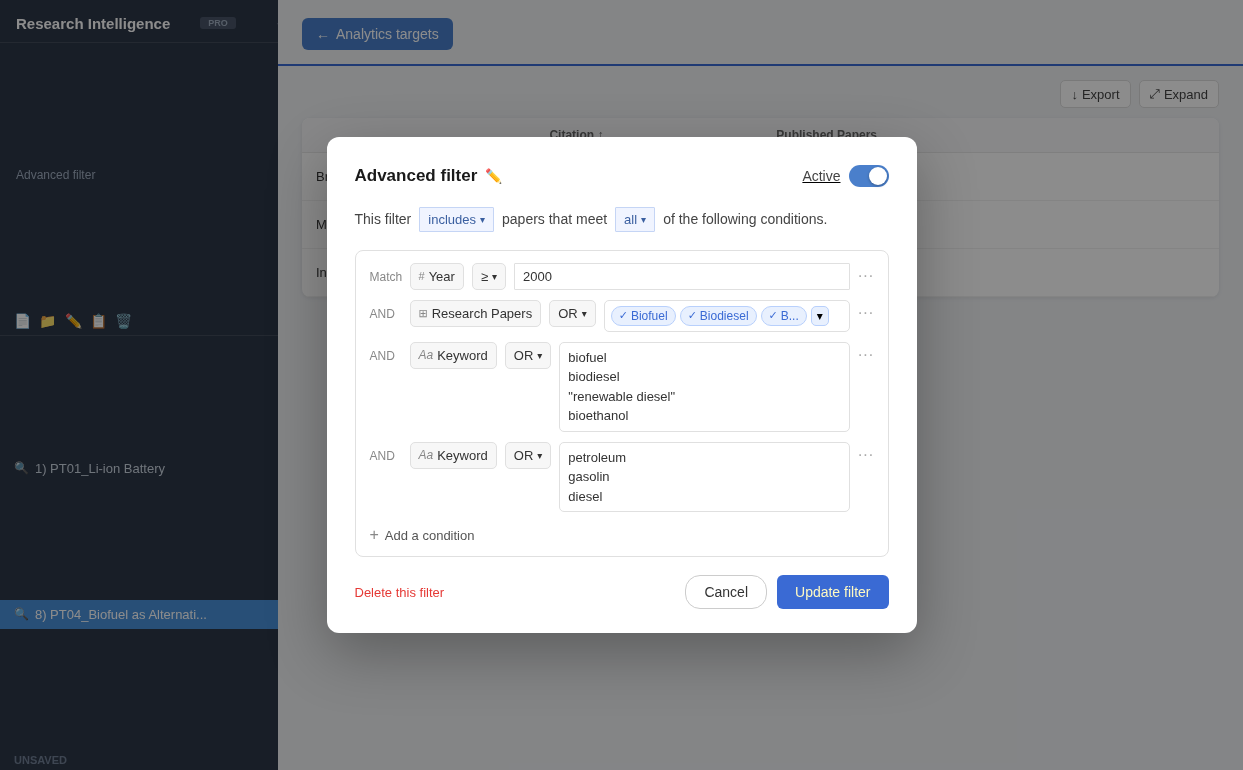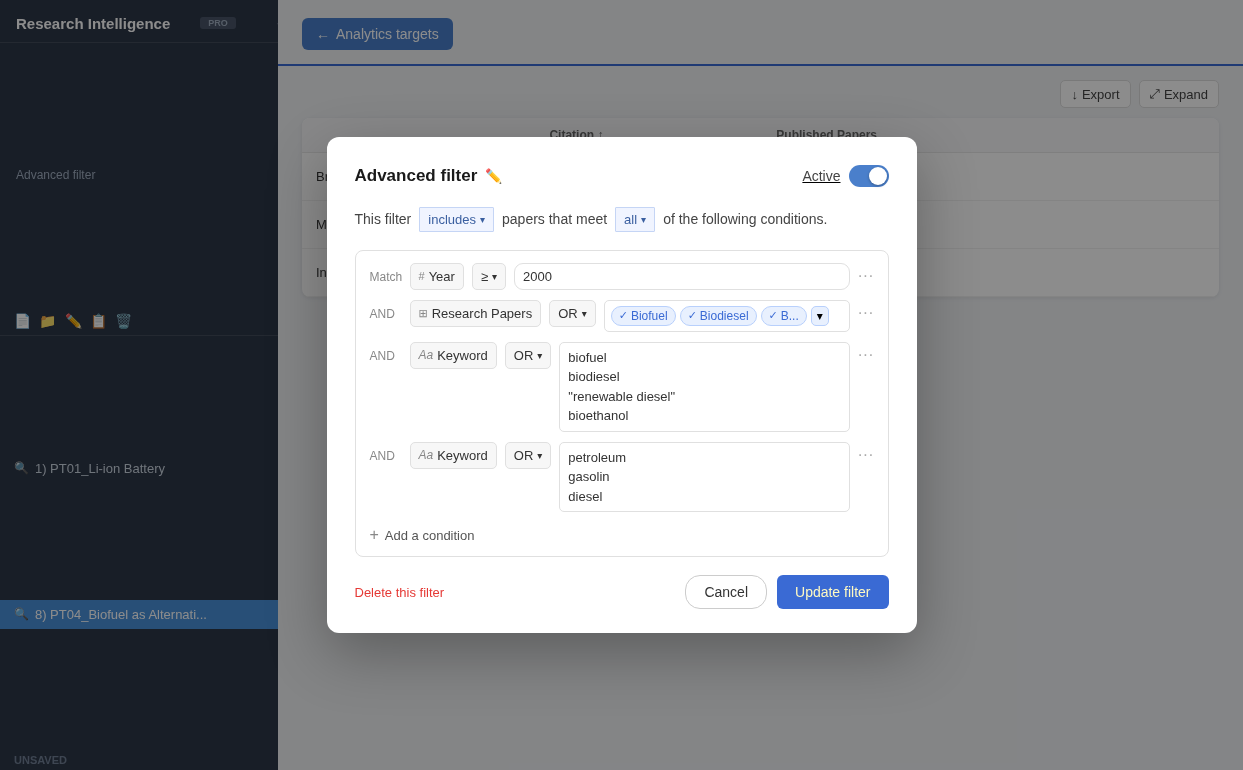--- a/index.html
+++ b/index.html
@@ -318,21 +318,21 @@
       border-radius: 5px;
       padding: 5px 8px;
       font-size: 13px;
       color: #333;
       cursor: pointer;
     }
     .cond-op .arrow { font-size: 10px; }
     .cond-value {
       flex: 1;
       border: 1px solid #e0e0e0;
-      border-radius: 9px;
+      border-radius: 1px;
       padding: 5px 8px;
       font-size: 13px;
       color: #333;
       background: #fff;
     }
     .cond-more {
       color: #aaa;
       font-size: 16px;
       cursor: pointer;
       padding-top: 4px;

